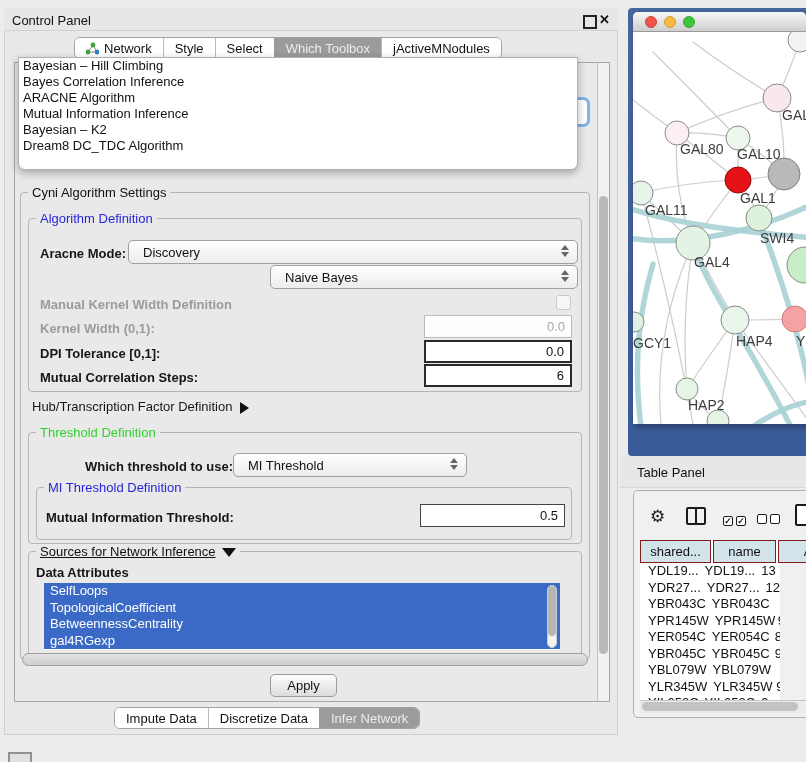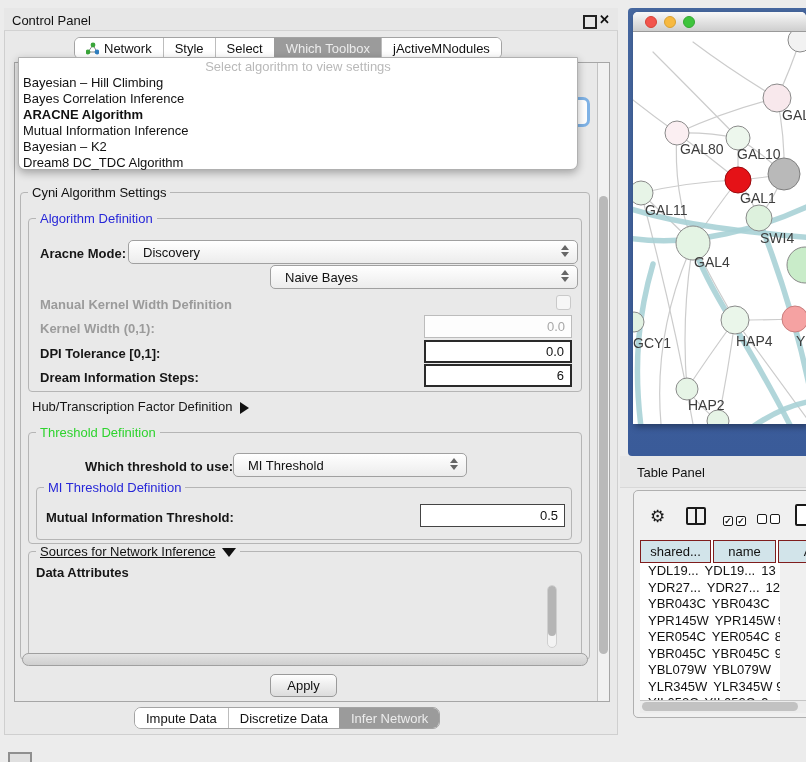--- a/index.html
+++ b/index.html
@@ -19,21 +19,21 @@
 
   
   .segbar{display:flex;height:22px;border:1px solid #a3a3a3;border-radius:6px;
           overflow:hidden;background:#fff;box-sizing:border-box;}
   .seg{display:flex;align-items:center;justify-content:center;padding:0 11px;
        font-size:13px;color:#111;background:#fff;border-left:1px solid #bdbdbd;white-space:nowrap;}
   .seg:first-child{border-left:none;}
   .seg.sel{background:#9b9b9b;color:#ececec;border-left-color:#9b9b9b;}
   .seg .nicon{margin-right:5px;}
   #top-tabs{left:74px;top:37px;}
-  #bottom-tabs{left:134px;top:707px;border-radius:7px;}
+  #bottom-tabs{left:114px;top:707px;}
 
   
   #scrollpanel{left:14px;top:62px;width:596px;height:640px;border:1px solid #a6a6a6;
                background:#e9e9e9;box-sizing:border-box;}
   #vscroll-track{left:597px;top:63px;width:12px;height:638px;background:#f1f1f1;
                  border-left:1px solid #c2c2c2;box-sizing:border-box;}
   #vscroll-thumb{left:599px;top:196px;width:9px;height:458px;background:#b9b9b9;border-radius:5px;}
   #ghost-combo{left:40px;top:162px;width:300px;height:9px;overflow:hidden;z-index:4;}
   #ghost-combo span{display:block;margin-top:-7px;color:#a9a9a9;font-size:13px;}
   #ghost-focus-combo{left:540px;top:97px;width:50px;height:30px;background:#fff;
@@ -128,21 +128,21 @@
   #tbl-hscroll{left:640px;top:700px;width:166px;height:13px;background:#ececec;
                border-top:1px solid #c5c5c5;box-sizing:border-box;}
   #tbl-hthumb{left:642px;top:702px;width:156px;height:9px;background:#c2c2c2;border-radius:5px;}
 
   
   #algo-popup{left:18px;top:57px;width:560px;height:113px;background:#fff;
               border:1px solid #b0b0b0;border-radius:0 0 7px 7px;box-sizing:border-box;
               box-shadow:0 3px 9px rgba(0,0,0,.3);z-index:50;}
   #algo-placeholder{height:17px;line-height:17px;text-align:center;color:#b9b9b9;font-size:13px;}
   .popup-item{height:16px;line-height:16px;padding-left:4px;font-size:13px;color:#111;}
-  .popup-item.b{font-weight:bold;}
+  .popup-item.b{font-weight:normal;}
 
   #corner-icon{left:8px;top:752px;width:24px;height:16px;border:2px solid #8f8f8f;
                background:#e0e0e0;box-sizing:border-box;}
 </style>
 </head>
 <body>
 
 <div id="page">
 
   <div id="cp-window" class="abs"></div>
@@ -210,21 +210,21 @@
 
   <div class="lbl dis" style="left:40px;top:297px;">Manual Kernel Width Definition</div>
   <div class="checkbox" style="left:556px;top:295px;"></div>
 
   <div class="lbl dis" style="left:40px;top:321px;">Kernel Width (0,1):</div>
   <input class="field dis abs" style="left: 424px; top: 315px; width: 148px;" readonly="" value="0.0">
 
   <div class="lbl" style="left:40px;top:346px;">DPI Tolerance [0,1]:</div>
   <input class="field abs" style="left: 424px; top: 340px; width: 148px;" readonly="" value="0.0">
 
-  <div class="lbl" style="left:40px;top:370px;">Dream Information Steps:</div>
+  <div class="lbl" style="left:40px;top:370px;">Mutual Correlation Steps:</div>
   <input class="field abs" style="left: 424px; top: 364px; width: 148px;" readonly="" value="6">
 
   <div class="lbl plain" style="left:32px;top:399px;font-weight:normal;">
     <span>Hub/Transcription Factor Definition</span><span class="tri-right"></span>
   </div>
 
   <div class="abs group" style="left:28px;top:432px;width:554px;height:112px;"></div>
   <div class="gtitle green" style="left:36px;top:426px;">Threshold Definition</div>
 
   <div class="lbl" style="left:85px;top:459px;">Which threshold to use:</div>
@@ -239,39 +239,44 @@
   <div class="abs group" style="left:36px;top:487px;width:536px;height:53px;"></div>
   <div class="gtitle blue" style="left:44px;top:481px;">MI Threshold Definition</div>
   <div class="lbl" style="left:46px;top:510px;">Mutual Information Threshold:</div>
   <input class="field abs" style="left: 420px; top: 504px; width: 145px; border-width: 1px; border-color: rgb(68, 68, 68);" readonly="" value="0.5">
 
   <div class="abs group" style="left:28px;top:551px;width:554px;height:109px;"></div>
   <div class="gtitle black" style="left:36px;top:545px;text-decoration:underline;">
     <span>Sources for Network Inference</span><span class="tri-down"></span>
   </div>
   <div class="lbl" style="left:36px;top:565px;">Data Attributes</div>
+  <div id="attr-list" class="abs">
+      <div class="attr-item" style="background: rgb(58, 106, 198);">SelfLoops</div>
+      <div class="attr-item" style="background: rgb(58, 106, 198);">TopologicalCoefficient</div>
+      <div class="attr-item" style="background: rgb(58, 106, 198);">BetweennessCentrality</div>
+      <div class="attr-item" style="background: rgb(58, 106, 198);">gal4RGexp</div>
+    </div>
   <div id="attr-vscroll" class="abs"></div>
   <div id="attr-vthumb" class="abs"></div>
   <div id="hscroll-cp" class="abs"></div>
 
   <div id="apply-btn" class="abs">Apply</div>
   <div id="bottom-tabs" class="abs segbar">
       <div class="seg">
         <span>Impute Data</span>
       </div>
       <div class="seg">
         <span>Discretize Data</span>
       </div>
       <div class="seg sel">
         <span>Infer Network</span>
       </div>
     </div>
 
   <div id="algo-popup" class="abs">
-    <div id="algo-placeholder">Select algorithm to view settings</div>
   <div class="popup-item">Bayesian – Hill Climbing</div>
       <div class="popup-item">Bayes Correlation Inference</div>
       <div class="popup-item b">ARACNE Algorithm</div>
       <div class="popup-item">Mutual Information Inference</div>
       <div class="popup-item">Bayesian – K2</div>
       <div class="popup-item">Dream8 DC_TDC Algorithm</div>
     </div>
 
   <div id="desktop" class="abs"></div>
   <div id="net-window" class="abs"></div>

